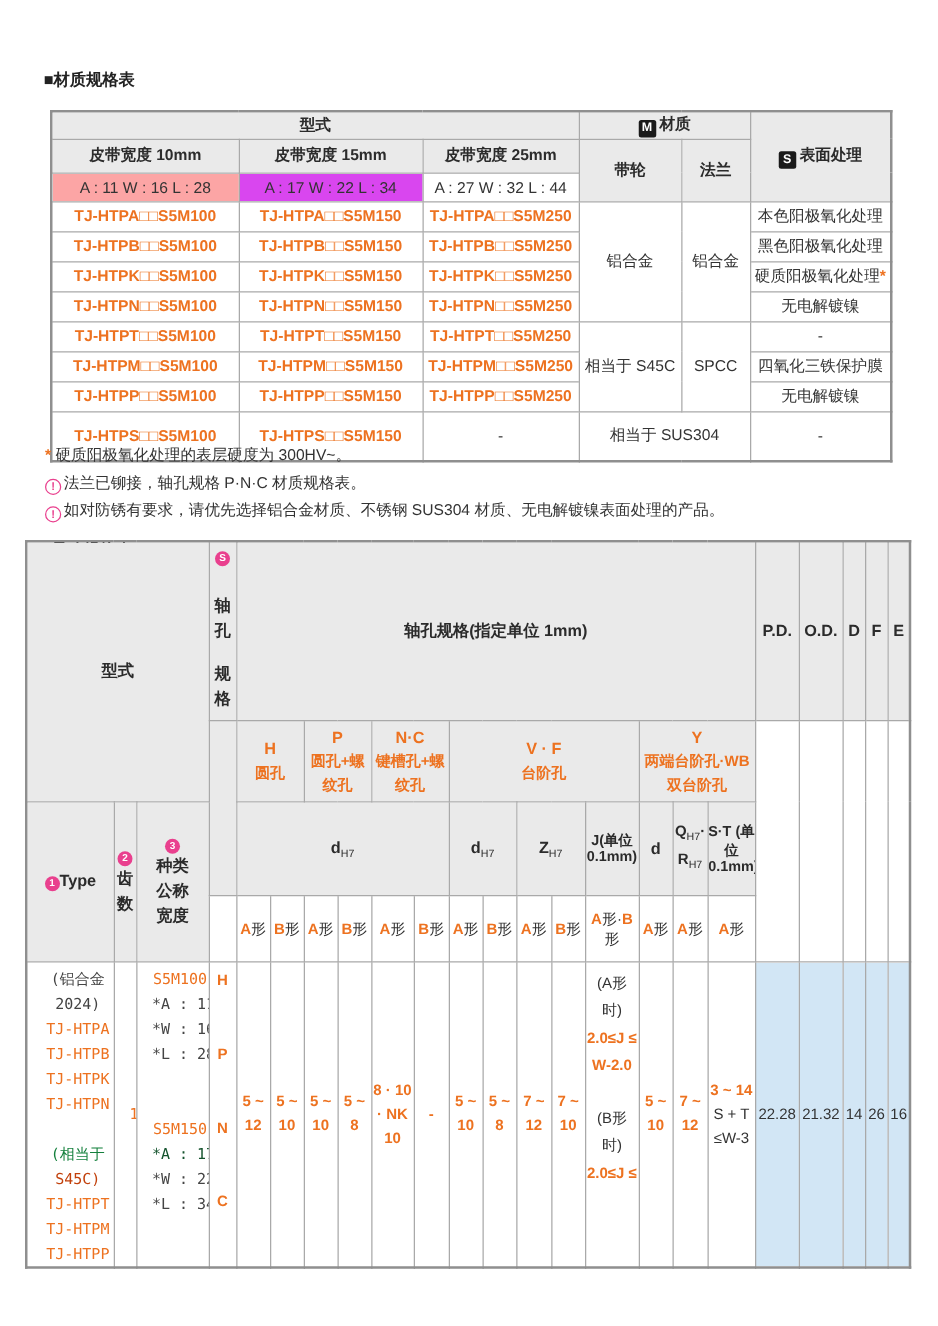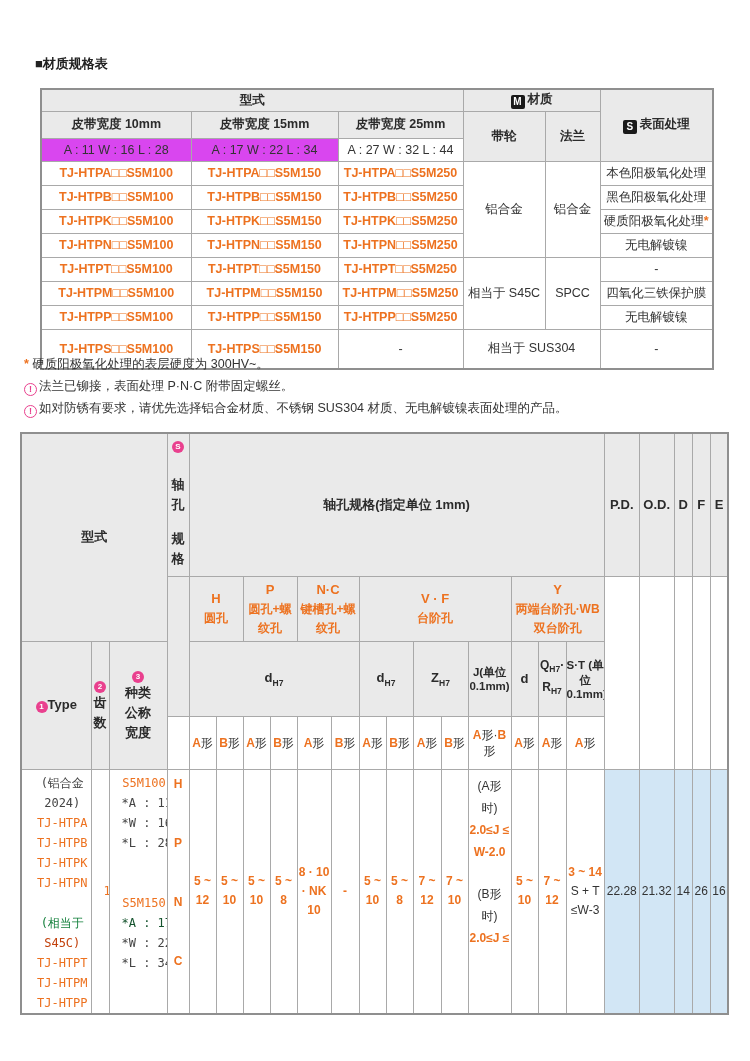--- a/index.html
+++ b/index.html
@@ -18,35 +18,35 @@
 
   
   .t1 { width:672px; border:2px solid #8f8f8f; }
   .t1 .model { color:#ed7220; font-weight:bold; font-size:12.5px; }
   .badge-sq { display:inline-block; width:14px; height:14px; background:#1a1a1a; color:#fff;
               font-size:10px; font-weight:bold; line-height:14px; text-align:center;
               border-radius:2px; vertical-align:-2px; margin-right:3px; }
   .star { color:#ed7220; font-weight:bold; }
 
   
-  .note { font-size:12.5px; color:#333; position:absolute; left:24px; white-space:nowrap; }
+  .note { font-size:12.5px; color:#333; position:absolute; left:36px; white-space:nowrap; }
   .pin { display:inline-block; width:13px; height:13px; border:1.5px solid #e9408e;
          border-radius:50%; color:#e9408e; font-weight:bold; font-size:9px; line-height:10px;
          text-align:center; vertical-align:-2px; margin-right:2px; }
 
   
   .t2 { width:708px; border:2px solid #8f8f8f; }
   .t2 td { font-size:12px; }
   .pink-badge { display:inline-block; width:12px; height:12px; background:#e9408e; color:#fff;
                 font-size:8px; font-weight:bold; line-height:12px; text-align:center;
                 border-radius:50%; }
   .vchar { line-height:20px; font-weight:bold; font-size:13px; }
   .holehead { color:#ed7220; font-weight:bold; line-height:1.55; font-size:12px; }
   .holehead .code { font-size:13px; }
-  sub { font-size:8.5px; font-weight:bold; }
+  sub { font-size:8.5px; font-weight:normal; }
   .shape { background:#fff; word-break:break-all; line-height:16px; font-size:12px; padding:2px 0; }
   .shape .o { font-weight:bold; }
   .val { color:#ed7220; font-weight:bold; line-height:19px; padding:0 1px; font-size:12.5px; }
   .mono { font-family:"DejaVu Sans Mono","Liberation Mono",monospace; font-size:11px;padding-left:12px; }
   .topcell { vertical-align:top; text-align:center; padding-top:3px; }
   .ln { line-height:20px; min-height:20px; white-space:nowrap; }
   .blue { background:#d2e6f5; color:#333; }
   .brk { word-break:break-all; line-height:17px; }
   .nowrap { white-space:nowrap; }
   .jcell { vertical-align:top; padding-top:5px; line-height:22px; }
@@ -73,21 +73,21 @@
     <td class="hdr" rowspan="3"><span class="badge-sq">S</span><span>表面处理</span></td>
   </tr>
   <tr style="height:27px">
     <td class="hdr">皮带宽度 10mm</td>
     <td class="hdr">皮带宽度 15mm</td>
     <td class="hdr">皮带宽度 25mm</td>
     <td class="hdr" rowspan="2">带轮</td>
     <td class="hdr" rowspan="2">法兰</td>
   </tr>
   <tr style="height:23px">
-    <td style="background:#d946ef">A : 11 W : 16 L : 28</td>
+    <td style="background:#fca5a5">A : 11 W : 16 L : 28</td>
     <td style="background:#d946ef">A : 17 W : 22 L : 34</td>
     <td style="background:#fff">A : 27 W : 32 L : 44</td>
   </tr>
   <tr style="height:24px">
     <td class="model">TJ-HTPA□□S5M100</td>
     <td class="model">TJ-HTPA□□S5M150</td>
     <td class="model">TJ-HTPA□□S5M250</td>
     <td rowspan="4">铝合金</td>
     <td rowspan="4">铝合金</td>
     <td>本色阳极氧化处理</td>
@@ -134,21 +134,21 @@
     <td class="model">TJ-HTPS□□S5M100</td>
     <td class="model">TJ-HTPS□□S5M150</td>
     <td>-</td>
     <td colspan="2">相当于 SUS304</td>
     <td>-</td>
   </tr>
 </tbody>
   </table>
 
 <div class="note" style="top:356px;"><span class="star">*</span> <span>硬质阳极氧化处理的表层硬度为 300HV~。</span></div>
-<div class="note" style="top:378px;"><span class="pin">!</span><span>法兰已铆接，表面处理 P·N·C 附带固定螺丝。</span></div>
+<div class="note" style="top:378px;"><span class="pin">!</span><span>法兰已铆接，轴孔规格 P·N·C 材质规格表。</span></div>
 <div class="note" style="top:400px;"><span class="pin">!</span><span>如对防锈有要求，请优先选择铝合金材质、不锈钢 SUS304 材质、无电解镀镍表面处理的产品。</span></div>
 
 <div class="abs sec-title" style="left:33px; top:415px;margin-top:16px;">■尺寸规格表</div>
 
 <table class="t2 abs" style="left:20px; top:432px;">
   <colgroup>
     <col style="width:70px">
       <col style="width:18px">
       <col style="width:58px">
       <col style="width:22px">

